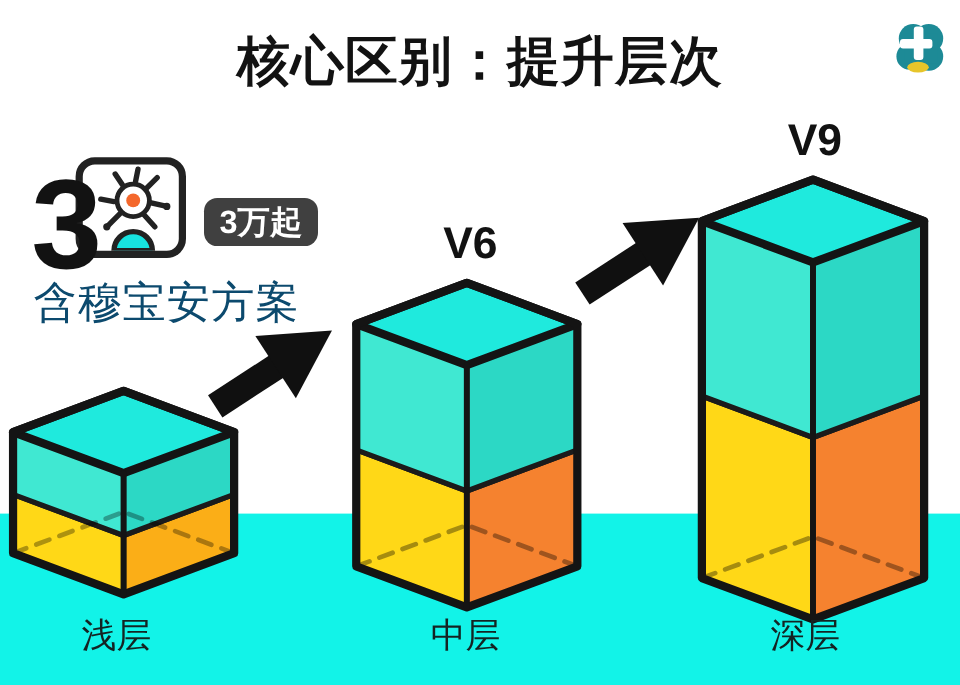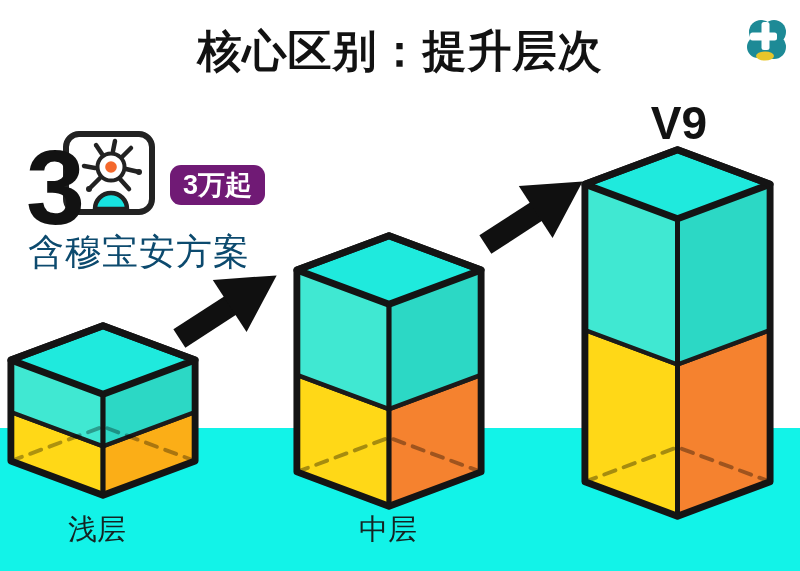--- a/index.html
+++ b/index.html
@@ -6,21 +6,21 @@
   #stage{
     position:relative;width:800px;height:571px;overflow:hidden;
     background:#ffffff;
     font-family:"Liberation Sans","DejaVu Sans",sans-serif;
     color:#121212;
   }
   .abs{position:absolute;}
   #floor{left:0;top:428px;width:800px;height:143px;}
   #title{left:0;top:22px;width:800px;text-align:center;
          font-size:44px;font-weight:900;letter-spacing:1px;}
-  .version-label{width:200px;text-align:center;font-size:46px;font-weight:800;}
+  .version-label{width:200px;text-align:center;font-size:37px;font-weight:800;}
   .depth-label{width:200px;text-align:center;font-size:29px;font-weight:500;color:#142423;}
   #promo-number{left:26px;top:134px;font-size:106px;font-weight:900;line-height:1;z-index:3;}
   #promo-frame{left:63px;top:131px;width:92px;height:84px;box-sizing:border-box;
                border:6px solid #222;border-radius:16px;background:#fff;z-index:2;}
   #promo-badge{left:170px;top:165px;width:95px;height:40px;line-height:40px;border-radius:11px;
                text-align:center;color:#fff;font-size:27px;font-weight:800;z-index:2;}
   #promo-caption{left:28px;top:228px;font-size:36px;letter-spacing:1px;color:#0c4a6e;}
   svg{display:block;}
 </style>
 </head>
@@ -59,21 +59,21 @@
         <line x1="26" y1="31" x2="15" y2="29"></line>
       </g>
       <circle cx="70" cy="35" r="3" fill="#222"></circle>
       <circle cx="20" cy="52" r="3" fill="#222"></circle>
       <circle cx="42" cy="30" r="13.5" fill="#ffffff" stroke="#222" stroke-width="4"></circle>
       <circle cx="42" cy="30" r="5.8" style="fill:var(--accent-orange);"></circle>
       <path d="M 26 72 A 16 16 0 0 1 58 72 Z" style="fill:var(--icon-cyan);" stroke="#222" stroke-width="4.5"></path>
     </svg>
   </div>
 
-  <div class="abs" id="promo-badge" style="background: #701a75;">3万起</div>
+  <div class="abs" id="promo-badge" style="background: #404040;">3万起</div>
 
   <div class="abs" id="promo-caption">含穆宝安方案</div>
 
 
   <svg class="abs" style="left:5px;top:317px;" width="196" height="187" viewBox="0 0 200 187">
     <g stroke-linejoin="round" stroke-linecap="round">
       <polygon points="6,95 100,130 100,180 6,145" style="fill:var(--box-left-lower);stroke:#1b1b1b;" stroke-width="4.5"></polygon>
       <polygon points="194,95 100,130 100,180 194,145" style="fill:var(--box-right-lower-v3);stroke:#1b1b1b;" stroke-width="4.5"></polygon>
       <polygon points="6,42 100,77 100,130 6,95" style="fill:var(--box-left-upper);stroke:#1b1b1b;" stroke-width="4.5"></polygon>
       <polygon points="194,42 100,77 100,130 194,95" style="fill:var(--box-right-upper);stroke:#1b1b1b;" stroke-width="4.5"></polygon>
@@ -87,20 +87,21 @@
 
   <div class="abs depth-label" style="left:-3px;top:510px;">浅层</div>
 
   <svg class="abs" style="left:166px;top:258px;" width="130" height="98" viewBox="0 0 130 98">
     <g transform="rotate(-33 62 49)" fill="#101010">
       <rect x="4" y="38" width="66" height="22"></rect>
       <polygon points="64,18 120,49 64,80"></polygon>
     </g>
   </svg>
 
+  <div class="abs version-label" style="left:292px;top:182px;">V6</div>
 
   <svg class="abs" style="left:291px;top:226px;" width="196" height="286" viewBox="0 0 200 286">
     <g stroke-linejoin="round" stroke-linecap="round">
       <polygon points="6,149 100,184 100,283 6,248" style="fill:var(--box-left-lower);stroke:#1b1b1b;" stroke-width="4.5"></polygon>
       <polygon points="194,149 100,184 100,283 194,248" style="fill:var(--box-right-lower);stroke:#1b1b1b;" stroke-width="4.5"></polygon>
       <polygon points="6,42 100,77 100,184 6,149" style="fill:var(--box-left-upper);stroke:#1b1b1b;" stroke-width="4.5"></polygon>
       <polygon points="194,42 100,77 100,184 194,149" style="fill:var(--box-right-upper);stroke:#1b1b1b;" stroke-width="4.5"></polygon>
       <polyline points="6,248 100,213 194,248" fill="none" stroke="rgba(0,0,0,0.35)" stroke-width="4" stroke-dasharray="12 9"></polyline>
       <polygon points="100,7 194,42 100,77 6,42" style="fill:var(--box-top);stroke:var(--outline);" stroke-width="7"></polygon>
       <polygon points="100,7 194,42 194,248 100,283 6,248 6,42" fill="none" style="stroke:var(--outline);" stroke-width="7"></polygon>
@@ -125,14 +126,15 @@
       <polygon points="194,190 100,225 100,379 194,344" style="fill:var(--box-right-lower);stroke:#1b1b1b;" stroke-width="4.5"></polygon>
       <polygon points="6,42 100,77 100,225 6,190" style="fill:var(--box-left-upper);stroke:#1b1b1b;" stroke-width="4.5"></polygon>
       <polygon points="194,42 100,77 100,225 194,190" style="fill:var(--box-right-upper);stroke:#1b1b1b;" stroke-width="4.5"></polygon>
       <polyline points="6,344 100,309 194,344" fill="none" stroke="rgba(0,0,0,0.35)" stroke-width="4" stroke-dasharray="12 9"></polyline>
       <polygon points="100,7 194,42 100,77 6,42" style="fill:var(--box-top);stroke:var(--outline);" stroke-width="7"></polygon>
       <polygon points="100,7 194,42 194,344 100,379 6,344 6,42" fill="none" style="stroke:var(--outline);" stroke-width="7"></polygon>
       <line x1="100" y1="77" x2="100" y2="379" style="stroke:var(--outline);" stroke-width="5"></line>
     </g>
   </svg>
 
+  <div class="abs depth-label" style="left:571px;top:510px;">深层</div>
 
 </div>
 
 </body></html>

